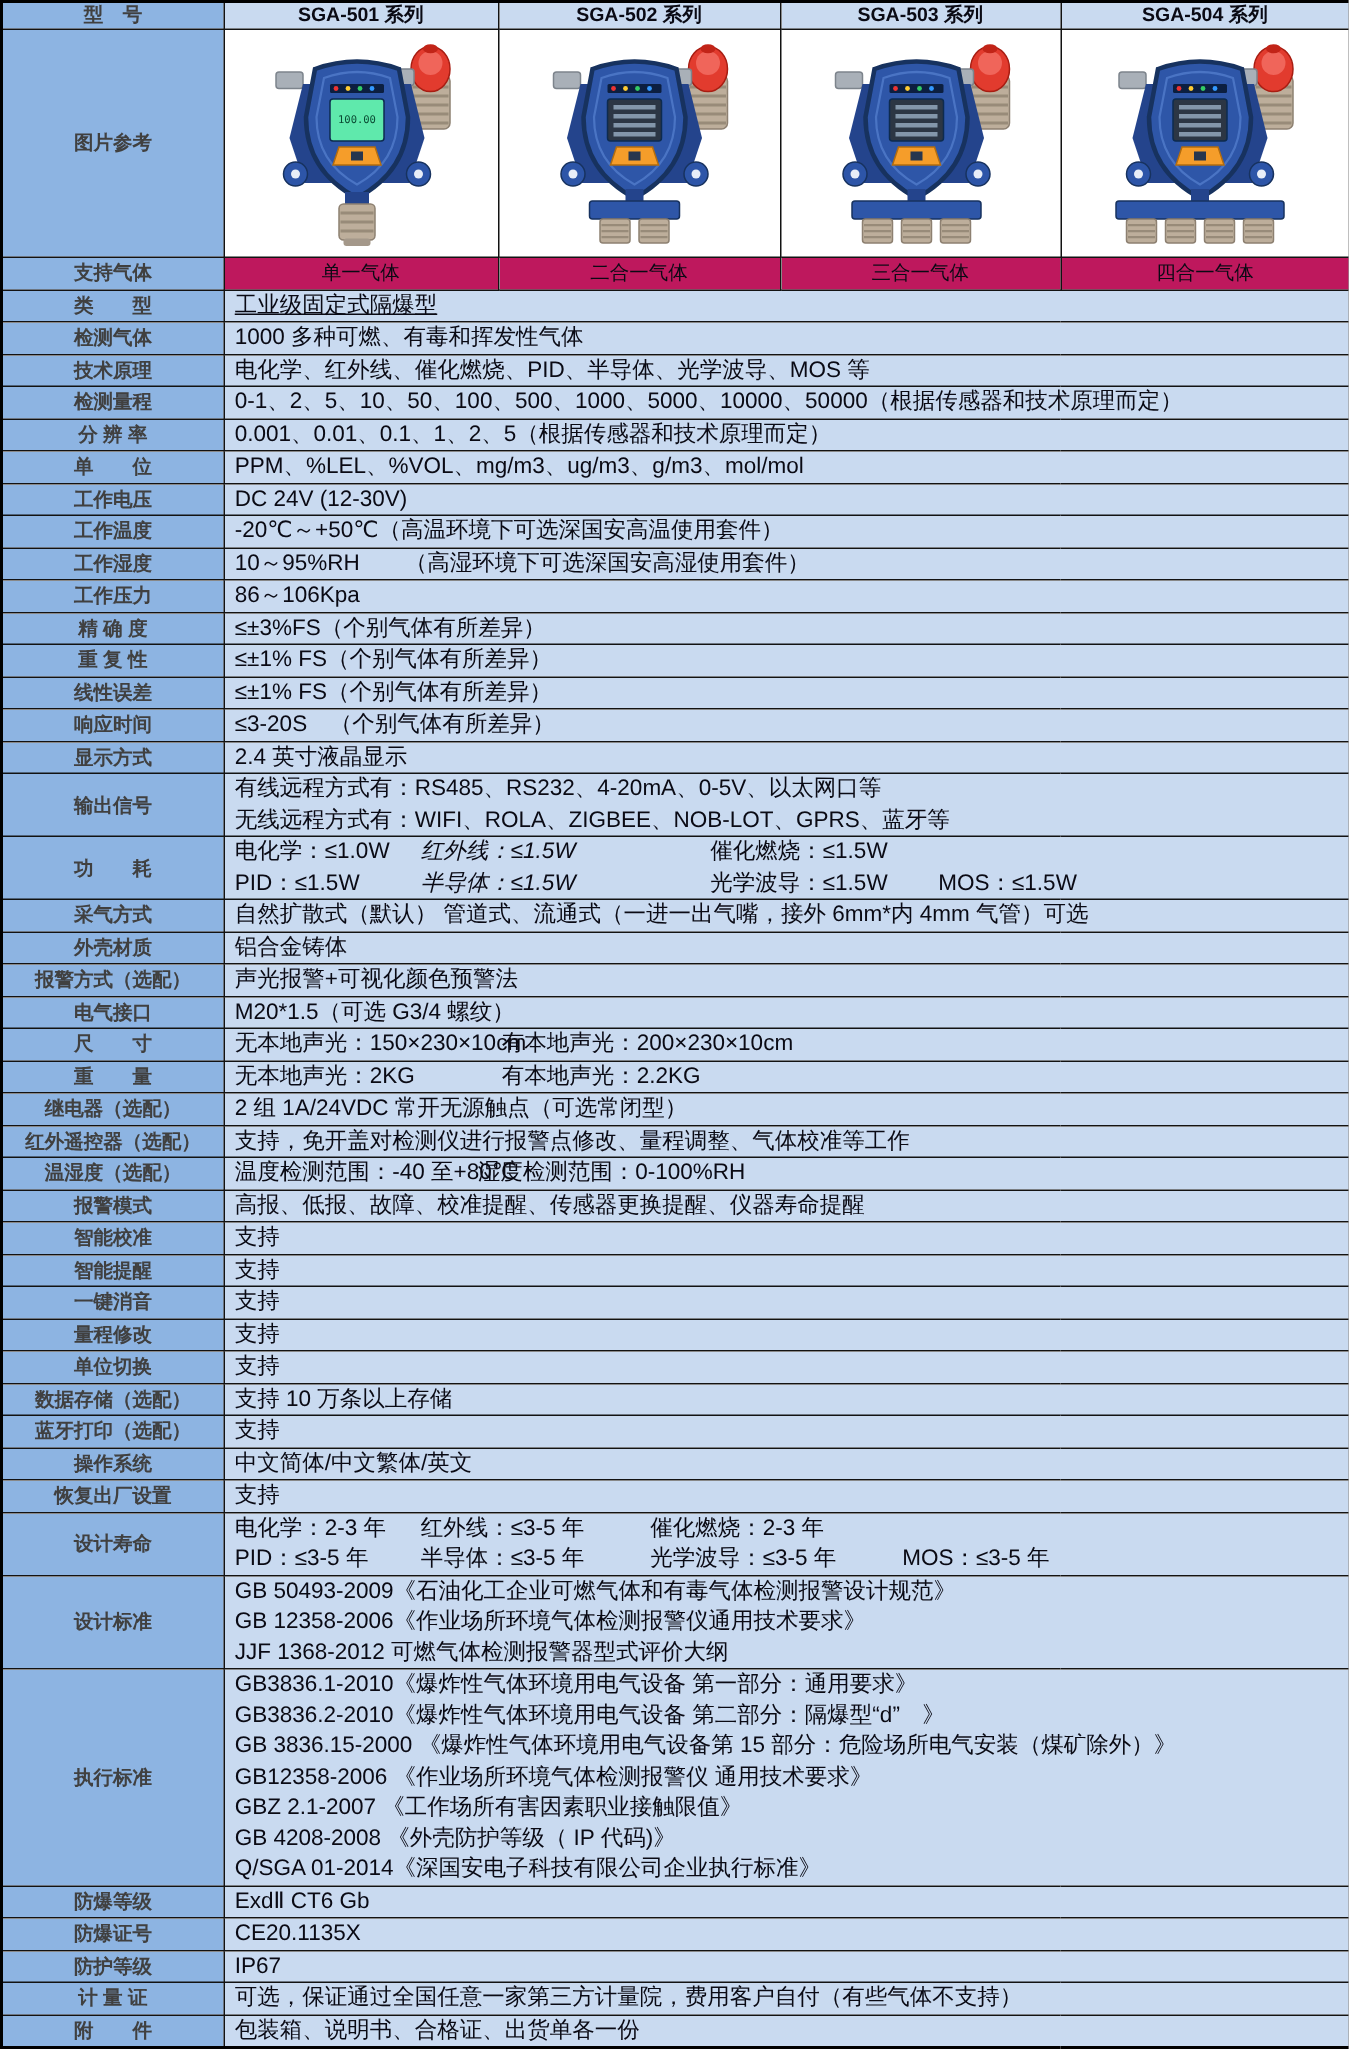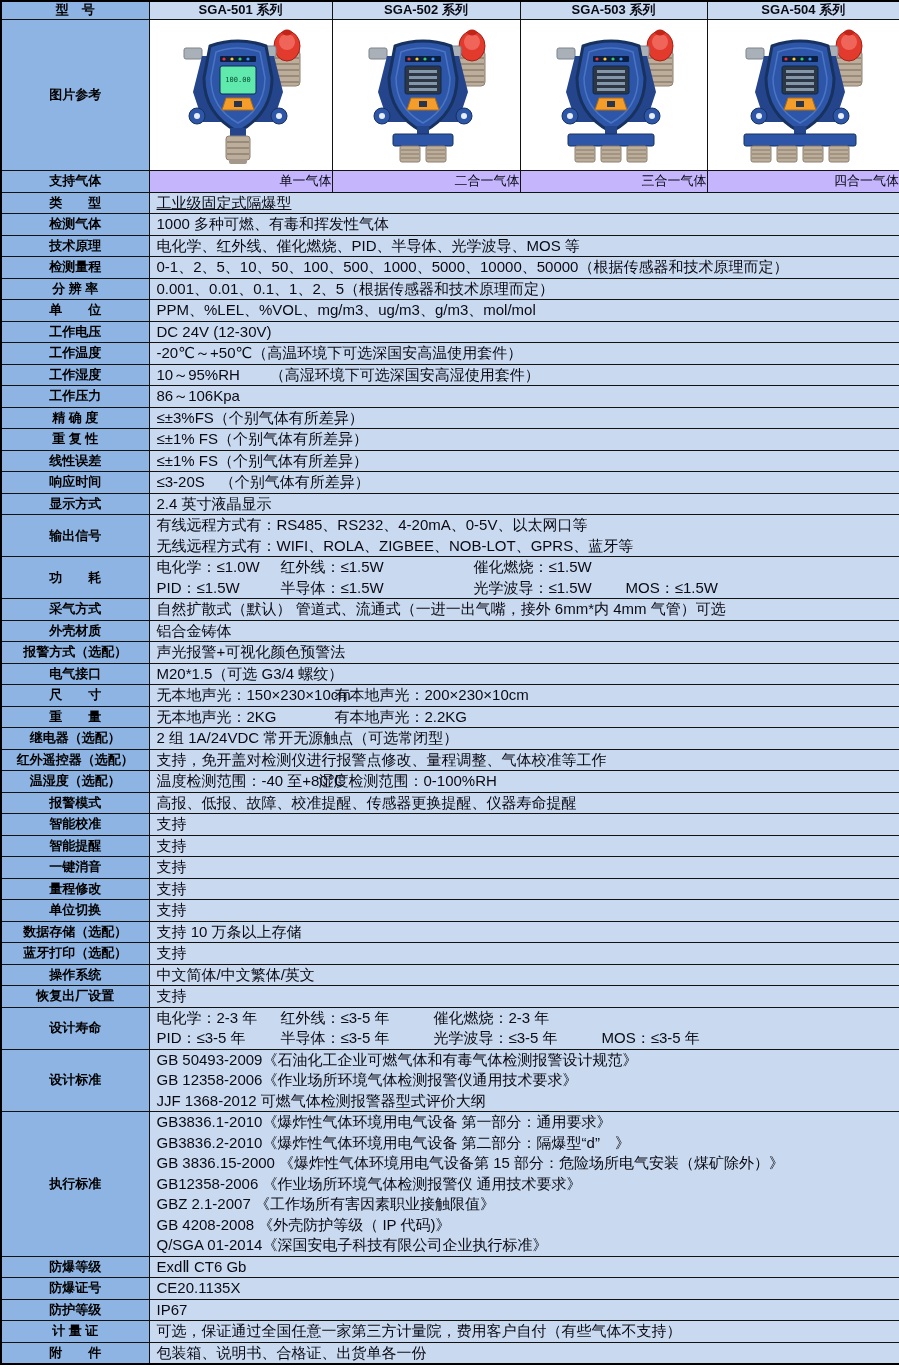--- a/index.html
+++ b/index.html
@@ -1,31 +1,31 @@
 <!DOCTYPE html>
 <html><head>
 <meta charset="utf-8">
 <style>
   *{box-sizing:border-box;}
   html,body{margin:0;padding:0;}
   body{width:899px;background:#fff;font-family:"Liberation Sans","DejaVu Sans",sans-serif;color:#0a0a14;}
   table.spec{border-collapse:collapse;width:899px;table-layout:fixed;border:2px solid #000;}
   col.c0{width:148px;} col.c1{width:183px;} col.c2{width:188px;} col.c3{width:187px;} col.c4{width:193px;}
   .spec th,.spec td{border:1px solid #121212;overflow:hidden;vertical-align:middle;}
-  th.label{background:#8db4e2;font-weight:bold;font-size:13px;text-align:center;padding:1px 2px;color:#000000;}
+  th.label{background:#8db4e2;font-weight:bold;font-size:13px;text-align:center;padding:1px 2px;color:#404040;}
   tr.hdr th.label,tr.hdr td.model{height:18px;line-height:16px;padding:0 2px;}
   td.model{background:#c9daf0;font-weight:bold;font-size:13px;text-align:center;}
   td.img-cell{background:#ffffff;text-align:center;height:148px;padding:0;margin-top:40px;}
-  td.gas{background:#c4b5fd;font-size:13px;text-align:right;height:22px;padding:0;}
+  td.gas{background:#be185d;font-size:13px;text-align:center;height:22px;padding:0;}
   td.value{background:#c9daf0;font-size:15px;text-align:left;padding:0 2px 0 7px;}
   .line{line-height:20.5px;white-space:nowrap;}
   .seg{display:inline-block;vertical-align:top;}
   tr[data-key="type"] .seg{text-decoration:underline;}
   tr[data-key="power"] .seg:nth-child(1){width:124px;}
-  tr[data-key="power"] .seg:nth-child(2){width:153px;}
+  tr[data-key="power"] .seg:nth-child(2){width:153px;font-style:italic;}
   tr[data-key="power"] .seg:nth-child(3){width:152px;margin-left:40px;}
   tr[data-key="lifetime"] .seg:nth-child(1){width:124px;}
   tr[data-key="lifetime"] .seg:nth-child(2){width:153px;}
   tr[data-key="lifetime"] .seg:nth-child(3){width:168px;}
   tr[data-key="dimensions"] .seg:nth-child(1){width:178px;}
   tr[data-key="weight"] .seg:nth-child(1){width:178px;}
   tr[data-key="temp-humidity"] .seg:nth-child(1){width:162px;text-align:center;}
 </style>
 </head>
 <body>

